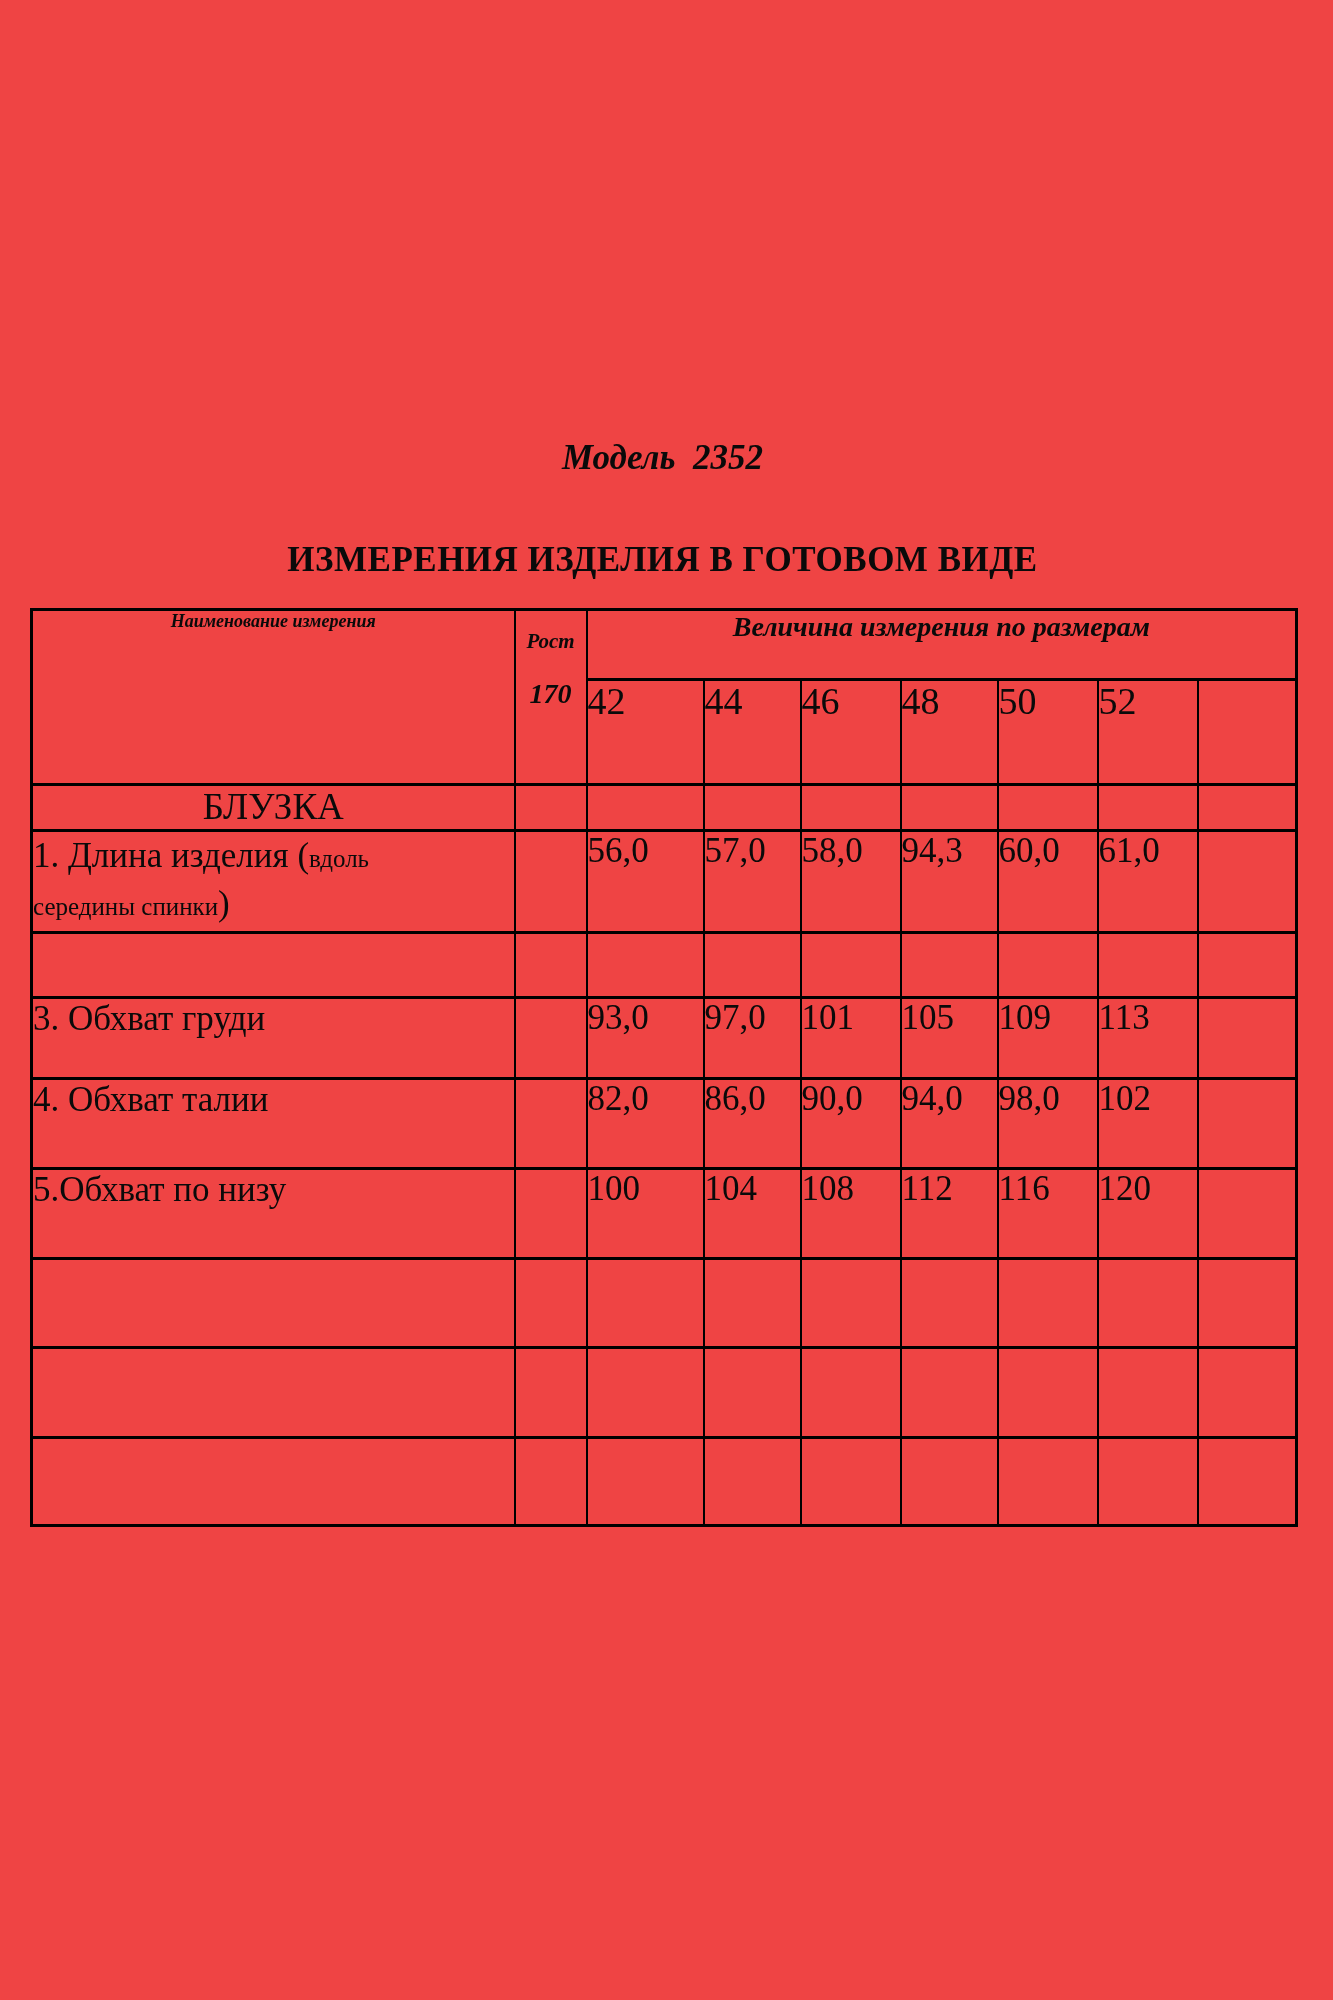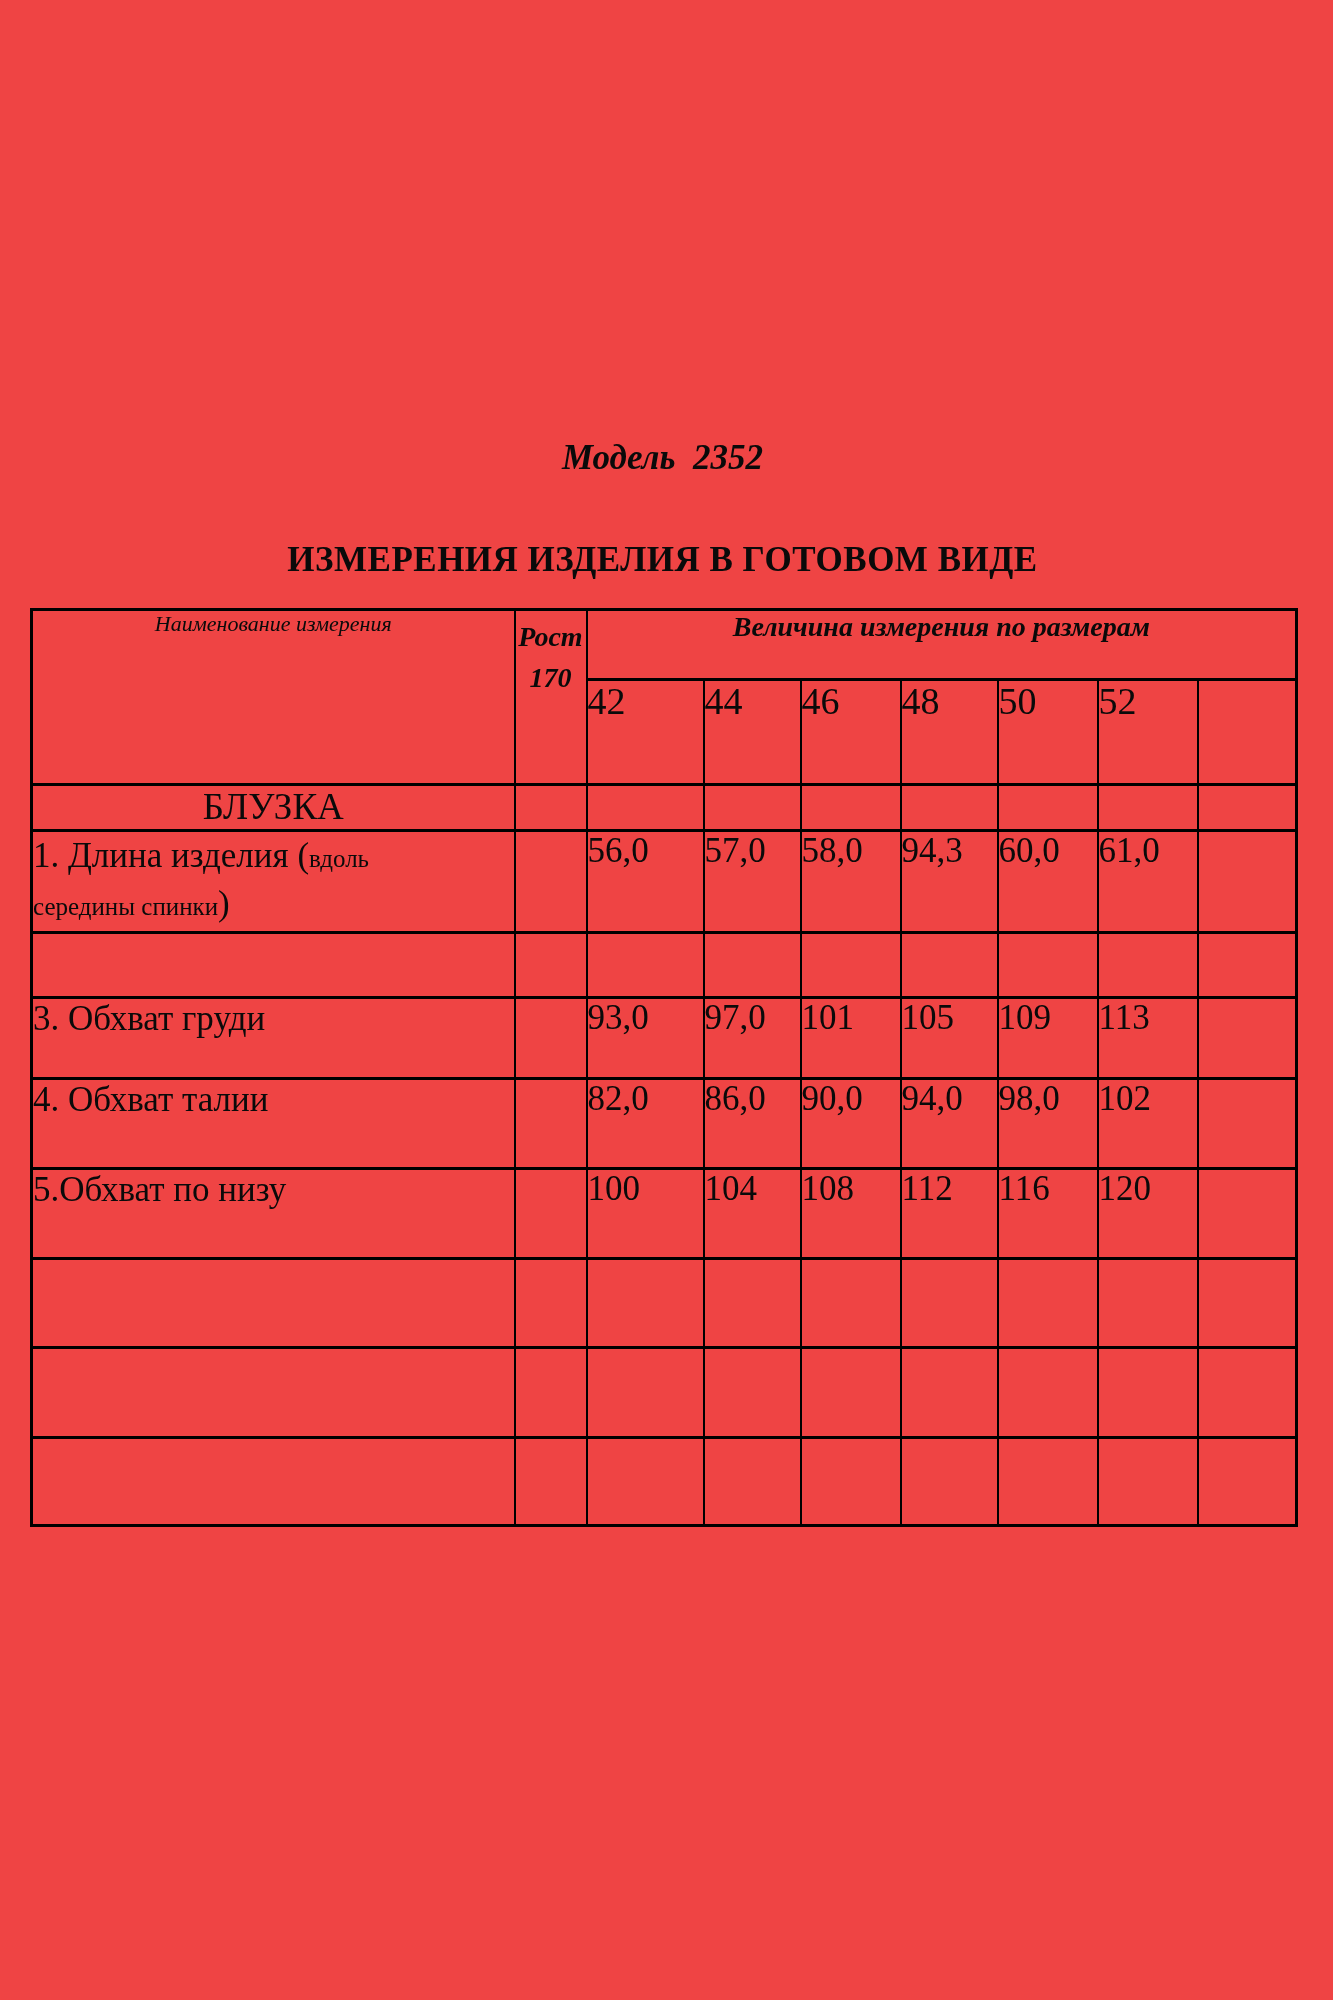--- a/index.html
+++ b/index.html
@@ -35,25 +35,25 @@
   tr.r-emptyA  { height:65px;  }
   tr.r-item3   { height:81px;  }
   tr.r-item4   { height:90px;  }
   tr.r-item5   { height:90px;  }
   tr.r-emptyB  { height:89px;  }
   tr.r-emptyC  { height:90px;  }
   tr.r-emptyD  { height:88px;  }
 
   td.name-head {
     text-align:center; padding-top:30px;
-    font-style:italic; font-weight:normal; font-size:22px;
+    font-style:italic; font-weight:bold; font-size:18px;
   }
   td.rost-cell { text-align:center; font-style:italic; font-weight:bold; }
-  .rost-label  { font-size:28px; padding-top:10px; }
-  .rost-value  { font-size:28px; margin-top:9px; }
+  .rost-label  { font-size:21px; padding-top:18px; }
+  .rost-value  { font-size:28px; margin-top:24px; }
   td.sizes-label-cell {
     text-align:center; font-style:italic; font-weight:bold; font-size:28px;
     padding-top:14px; border-bottom-width:2px;
   }
   td.size-cell { font-size:38px; padding:4px 0 0 16px; line-height:1.1; }
   td.section-cell { text-align:center; font-size:37px; line-height:1.15; padding-top:2px; }
   td.name-cell { font-size:35px; padding:6px 8px 0 10px; }
   td.name-cell .nline { line-height:1.38; }
   td.name-cell .t-small { font-size:25px; }
   td.val-cell  { font-size:35px; padding:10px 0 0 16px; line-height:1.1; }

